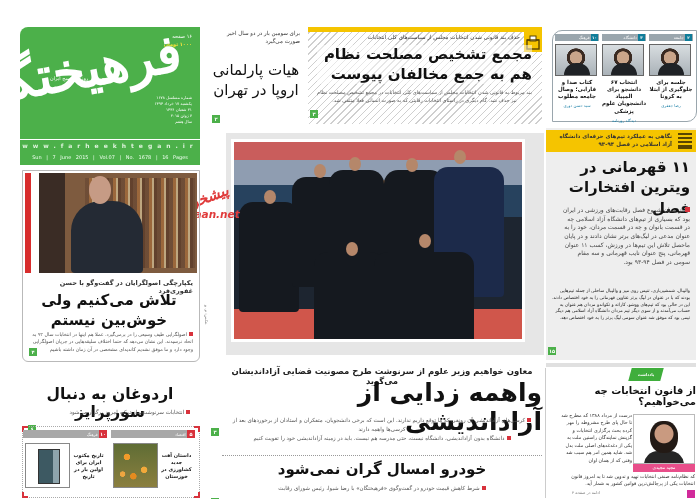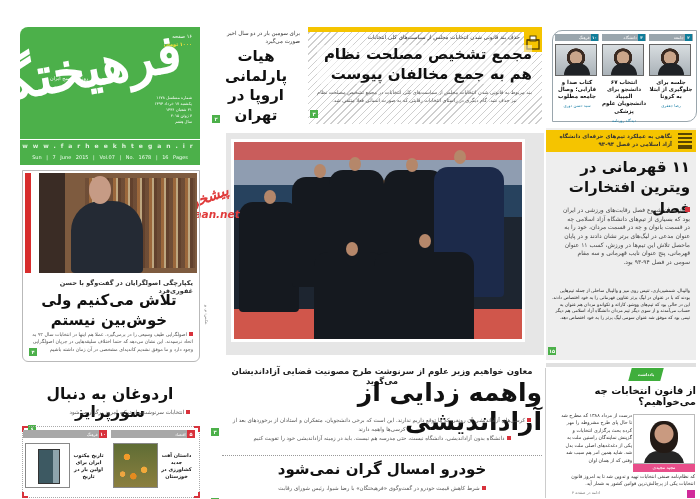--- a/index.html
+++ b/index.html
@@ -16,21 +16,21 @@
   #masthead-price { position: absolute; right: 8px; top: 6px; font-size: 5px; color: #fff; direction: rtl; text-align: right; line-height: 1.5; }
   #masthead-price .hl { color: #f6e33b; font-weight: bold; }
   #masthead-info { position: absolute; right: 8px; top: 68px; width: 40px; font-size: 4px; color: #fff; direction: rtl; text-align: right; line-height: 1.5; }
   #masthead-strip { left: 20px; top: 140px; width: 180px; height: 25px; background: #4cb04a; }
   #masthead-url { position: absolute; left: 0; top: 2px; width: 100%; text-align: center; font-size: 6px; letter-spacing: 5px; color: #dff3dd; font-weight: bold; }
   #masthead-meta { position: absolute; left: 0; top: 14px; width: 100%; text-align: center; font-size: 5px; color: #f0fff0; word-spacing: 3px; }
 
   
   #europe-story { left: 212px; top: 30px; width: 88px; height: 95px; }
   #europe-kicker { font-size: 5.5px; color: #333; line-height: 1.4; }
-  #europe-headline { font-size: 15px; font-weight: bold; line-height: 1.3; margin-top: 2px; color: #111; }
+  #europe-headline { font-size: 15px; font-weight: normal; line-height: 1.3; margin-top: 16px; color: #111; }
   .pg-badge { display: inline-block; width: 8px; height: 8px; background: #4cb04a; color: #fff; font-size: 5px; text-align: center; line-height: 8px; font-weight: bold; }
 
   #expediency-box { left: 308px; top: 27px; width: 234px; height: 97px; background: repeating-linear-gradient(135deg, #ffffff 0px, #ffffff 4px, #cfcfcf 4px, #cfcfcf 5px); }
   #expediency-topbar { position: absolute; left: 0; top: 0; width: 100%; height: 5px; background: #f5c400; }
   #ballot-icon-wrap { position: absolute; right: 0; top: 5px; width: 18px; height: 20px; background: #f5c400; }
   #expediency-kicker { position: absolute; right: 22px; top: 7px; width: 200px; font-size: 5.5px; color: #333; }
   #expediency-headline { position: absolute; right: 10px; top: 18px; width: 215px; font-size: 15px; font-weight: bold; line-height: 1.3; text-align: center; background: rgba(255,255,255,0.5); }
   #expediency-body { position: absolute; right: 10px; top: 62px; width: 215px; font-size: 5px; color: #555; line-height: 1.55; }
   #expediency-badge { position: absolute; left: 2px; bottom: 4px; }
 

